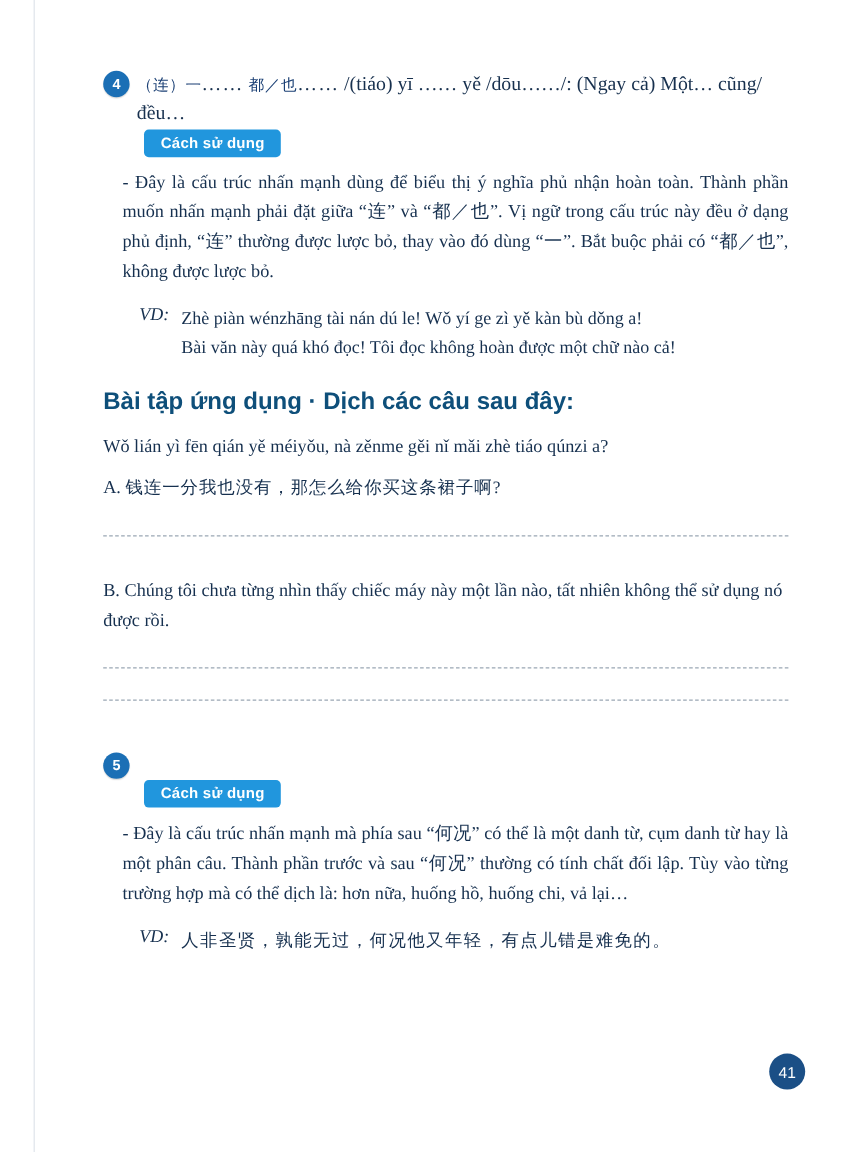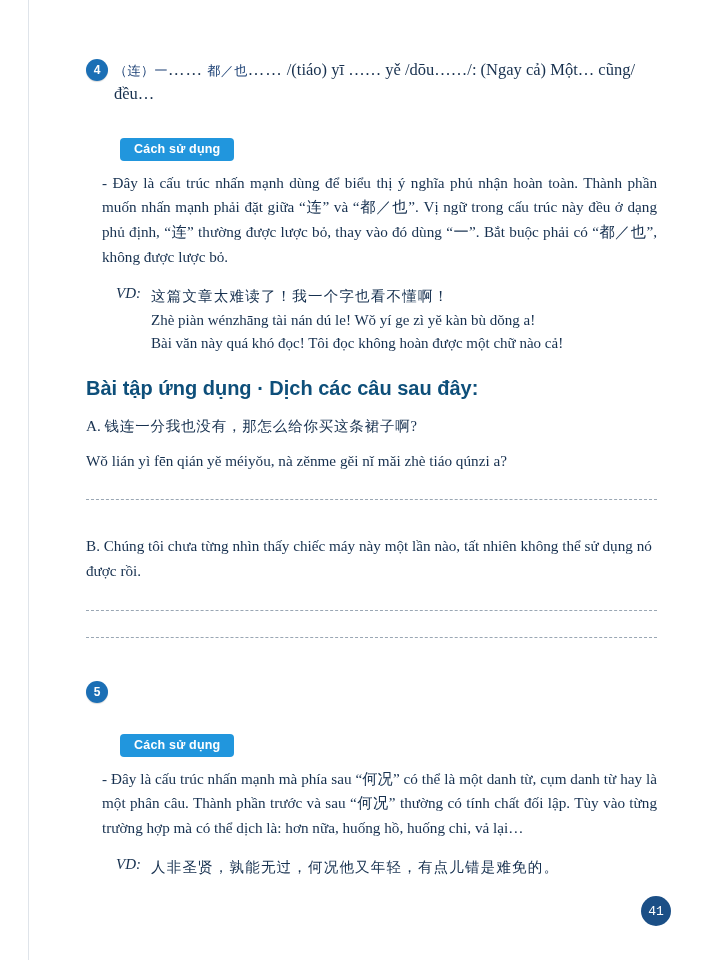--- a/index.html
+++ b/index.html
@@ -68,21 +68,21 @@
   }
   .entry-title .cn {
     font-size: 13px;
     color: #1a3f74;
     letter-spacing: .5px;
   }
   .entry-title .dots { letter-spacing: 1px; }
 
   
   .tag-wrap {
-    margin: 32px 0 10px 34px;
+    margin: 2px 0 10px 34px;
   }
   .tag {
     display: inline-block;
     background: #2196dd;
     color: #ffffff;
     font-family: "Liberation Sans", sans-serif;
     font-size: 12.5px;
     font-weight: bold;
     padding: 4px 14px 5px 14px;
     border-radius: 4px;
@@ -146,27 +146,27 @@
   .answer-line {
     border-bottom: 1px dashed #9aa7b4;
     height: 0;
     margin: 26px 0 0 0;
   }
 
   
   .page-num {
     position: absolute;
     right: 42px;
-    bottom: 34px;
+    bottom: 52px;
     width: 30px;
     height: 30px;
     border-radius: 50%;
     background: #1b4f86;
     color: #ffffff;
-    font-family: Liberation Mono, monospace;
+    font-family: Liberation Sans, sans-serif;
     font-size: 13px;
     display: flex;
     align-items: center;
     justify-content: center;
   }
   .spacer-lg { height: 42px; }
 </style>
 </head>
 <body>
 
@@ -186,34 +186,33 @@
 
     <div class="tag-wrap">
       <span class="tag">Cách sử dụng</span>
     </div>
 
     <p class="para">- Đây là cấu trúc nhấn mạnh dùng để biểu thị ý nghĩa phủ nhận hoàn toàn. Thành phần muốn nhấn mạnh phải đặt giữa “连” và “都／也”. Vị ngữ trong cấu trúc này đều ở dạng phủ định, “连” thường được lược bỏ, thay vào đó dùng “一”. Bắt buộc phải có “都／也”, không được lược bỏ.</p>
 
     <div class="vd-block">
       <div class="vd-label">VD:</div>
       <div class="vd-lines">
-        <div class="vd-cn">这篇文章太难读了！我一个字也看不懂啊！</div>
         <div class="vd-py">Zhè piàn wénzhāng tài nán dú le! Wǒ yí ge zì yě kàn bù dǒng a!</div>
         <div class="vd-vi">Bài văn này quá khó đọc! Tôi đọc không hoàn được một chữ nào cả!</div>
       </div>
     </div>
 
     <div class="ex-head">Bài tập ứng dụng · Dịch các câu sau đây:</div>
 
     <div class="ex-item">
+      <span>Wǒ lián yì fēn qián yě méiyǒu, nà zěnme gěi nǐ mǎi zhè tiáo qúnzi a?</span>
+    </div>
+    <div class="ex-item">
       <span>A.</span>
       <span class="cn">钱连一分我也没有，那怎么给你买这条裙子啊?</span>
-    </div>
-    <div class="ex-item">
-      <span>Wǒ lián yì fēn qián yě méiyǒu, nà zěnme gěi nǐ mǎi zhè tiáo qúnzi a?</span>
     </div>
     <div class="answer-line"></div>
 
     <div style="height:34px"></div>
 
     <div class="ex-item">
       <span>B.</span>
       <span>Chúng tôi chưa từng nhìn thấy chiếc máy này một lần nào, tất nhiên không thể sử dụng nó được rồi.</span>
     </div>
     <div class="answer-line"></div>

